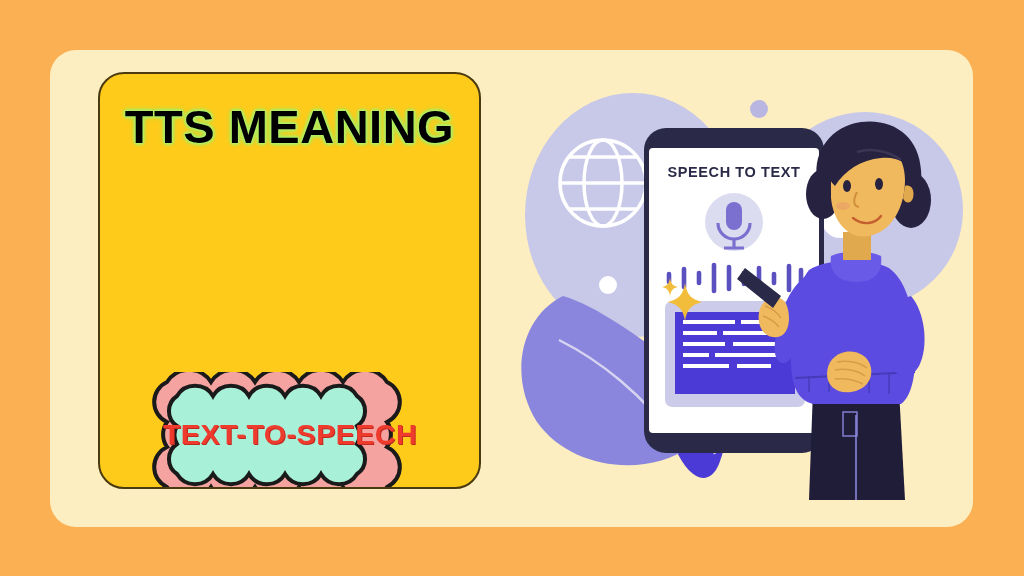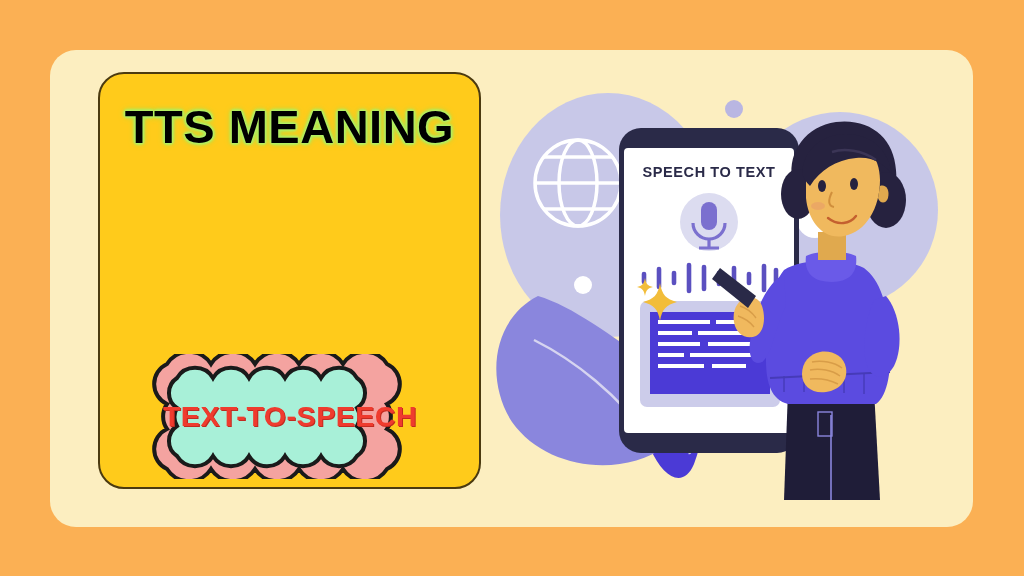--- a/index.html
+++ b/index.html
@@ -30,36 +30,36 @@
     font-weight:bold;font-size:47px;line-height:54px;
     letter-spacing:.5px;color:#000;
     text-shadow:
       0 0 2px #b6f46a, 0 0 4px #b6f46a, 0 0 7px #9be04a,
       1px 0 3px #b6f46a, -1px 0 3px #b6f46a,
       0 1px 3px #b6f46a, 0 -1px 3px #b6f46a;
   }
 
   
   .badge-wrap{
-    position:absolute;left:15px;top:280px;width:350px;height:125px;
+    position:absolute;left:15px;top:298px;width:350px;height:125px;
   }
   .badge-wrap svg{display:block;width:350px;height:125px;}
   .badge-text{
     position:absolute;left:0;top:0;width:350px;height:125px;
     display:flex;align-items:center;justify-content:center;
     font-family:"Liberation Sans", sans-serif;
     font-weight:bold;font-style:normal;font-size:28px;
     letter-spacing:.5px;color:#ef3b2e;
     text-shadow:1px 1px 0 #c22a20;
     transform:scaleX(1.02);
   }
 
   
   .illus{
-    position:absolute;left:488px;top:60px;width:486px;height:467px;
+    position:absolute;left:513px;top:60px;width:486px;height:467px;
     overflow:hidden;border-radius:0 26px 26px 0;
   }
   .illus svg{display:block;}
 </style>
 </head>
 <body>
 
 <div class="stage">
 
   <div class="cream-panel"></div>

